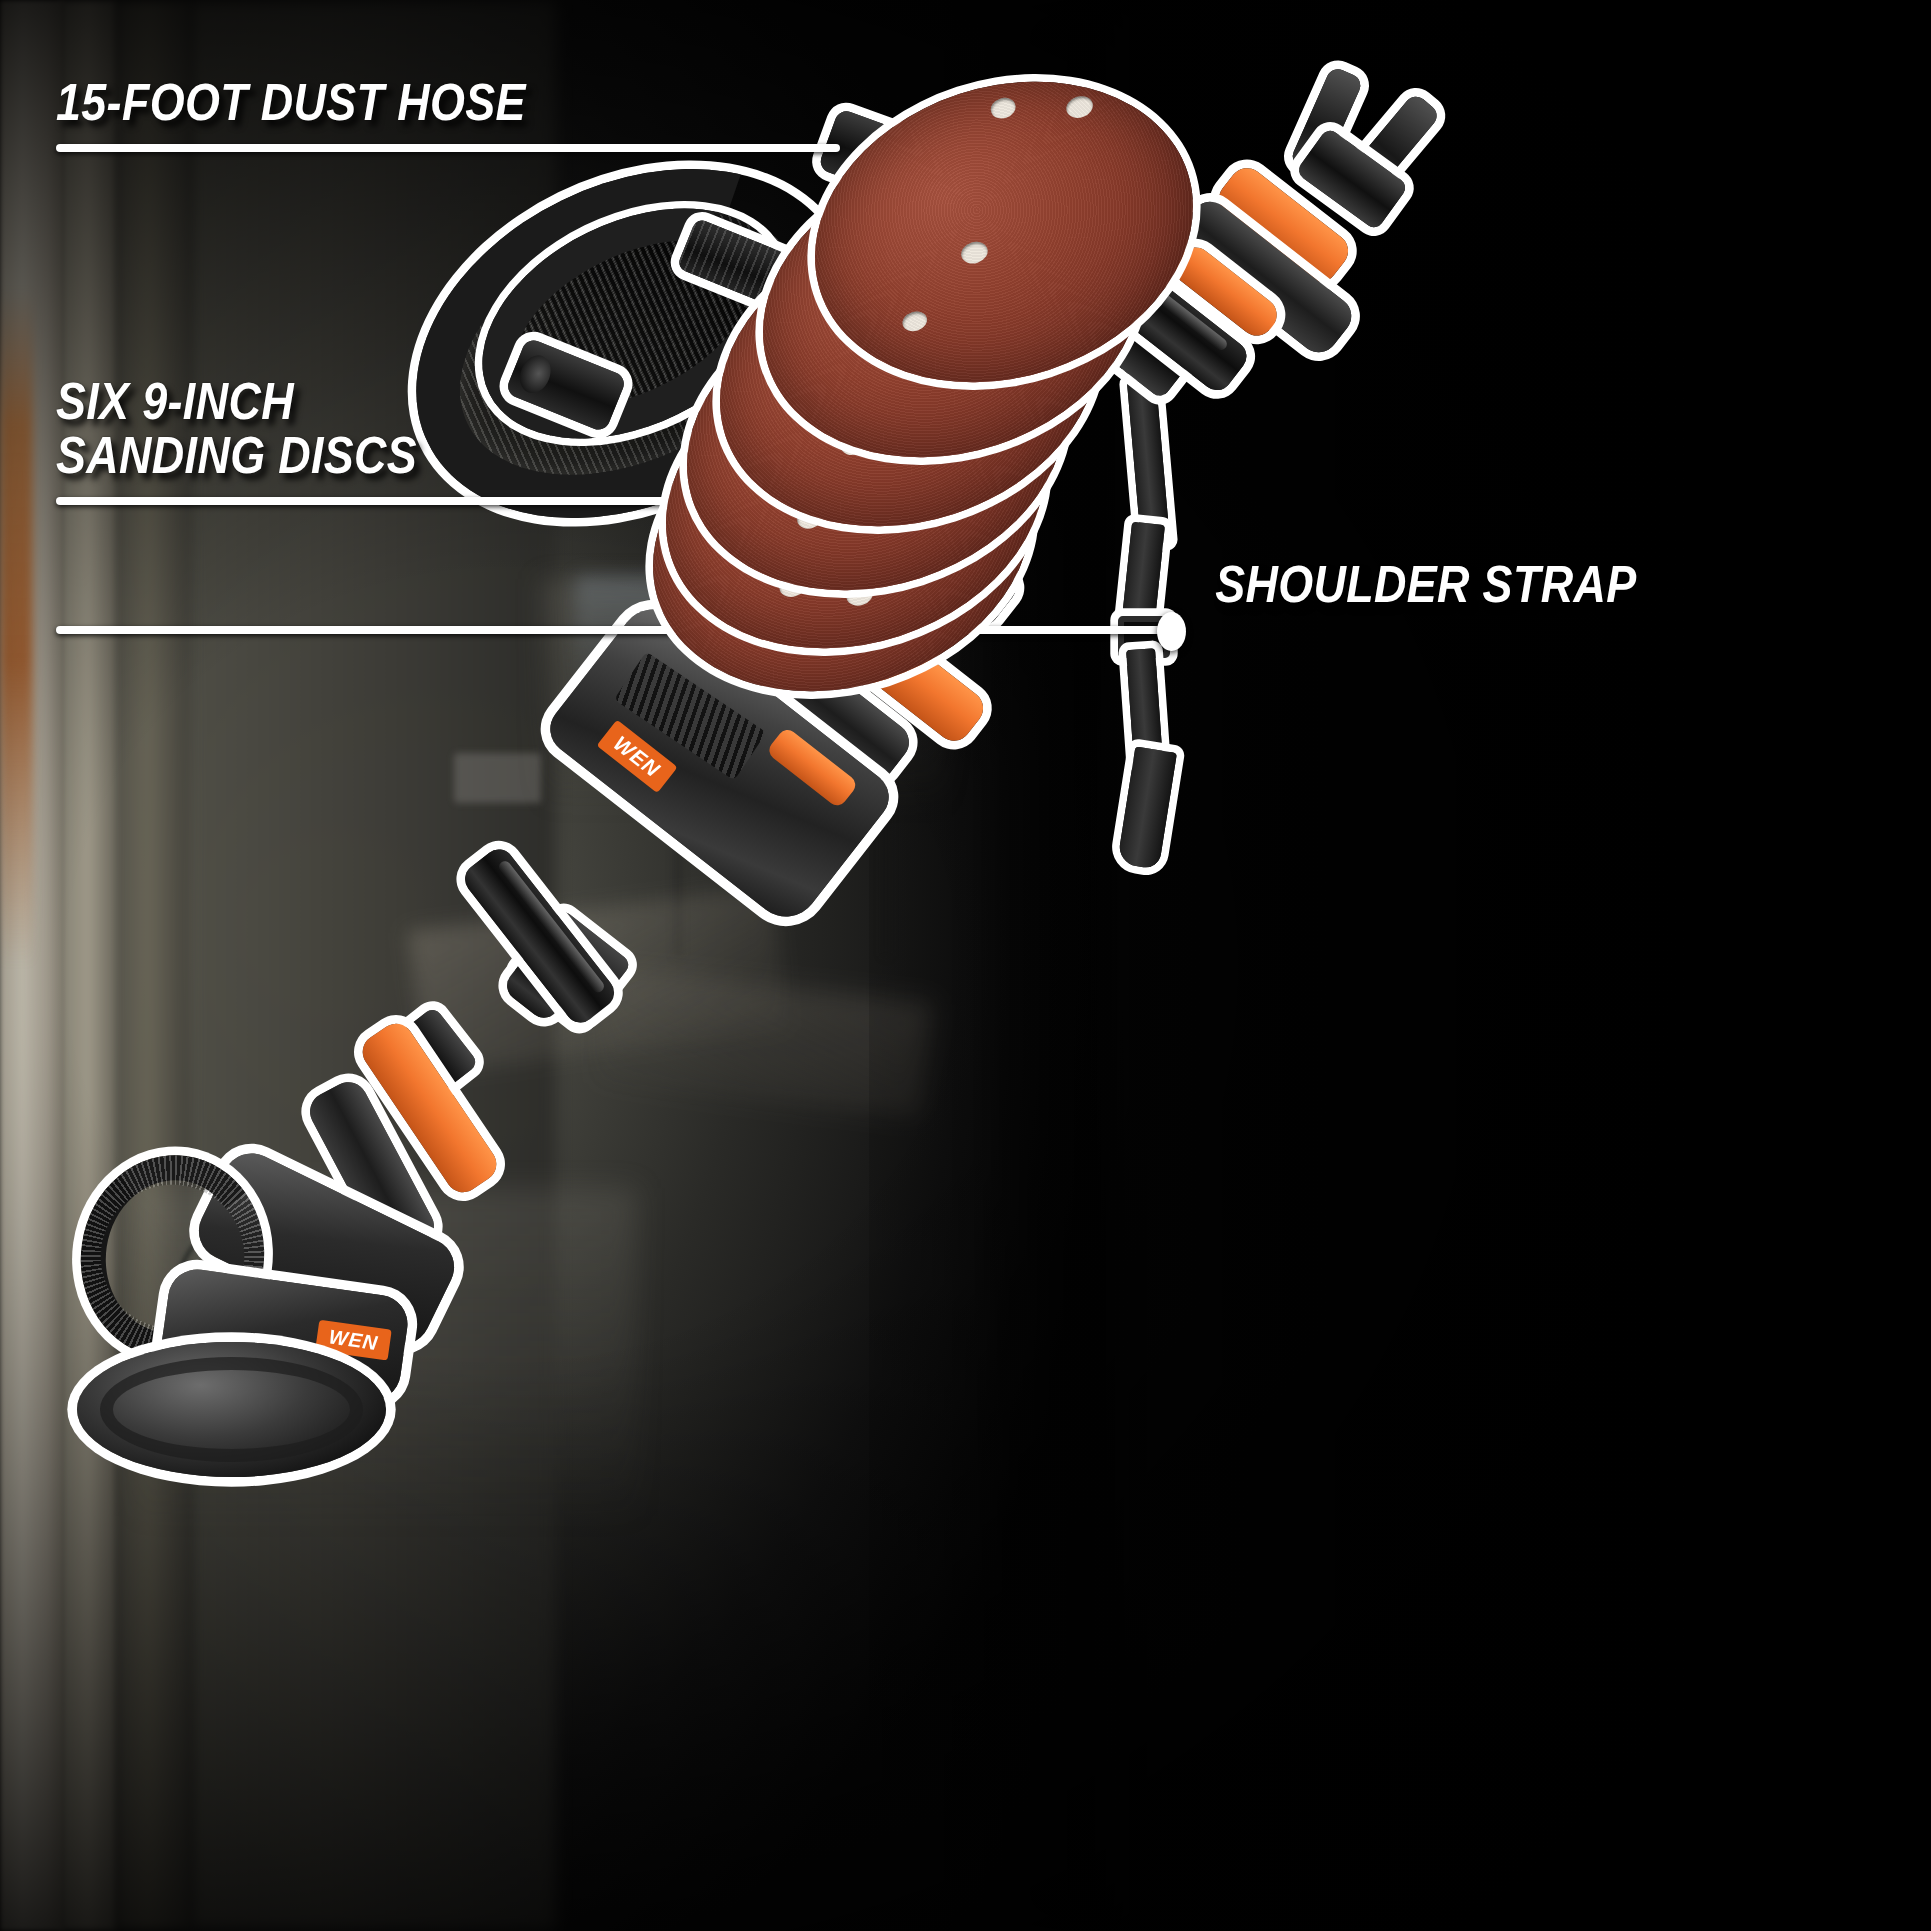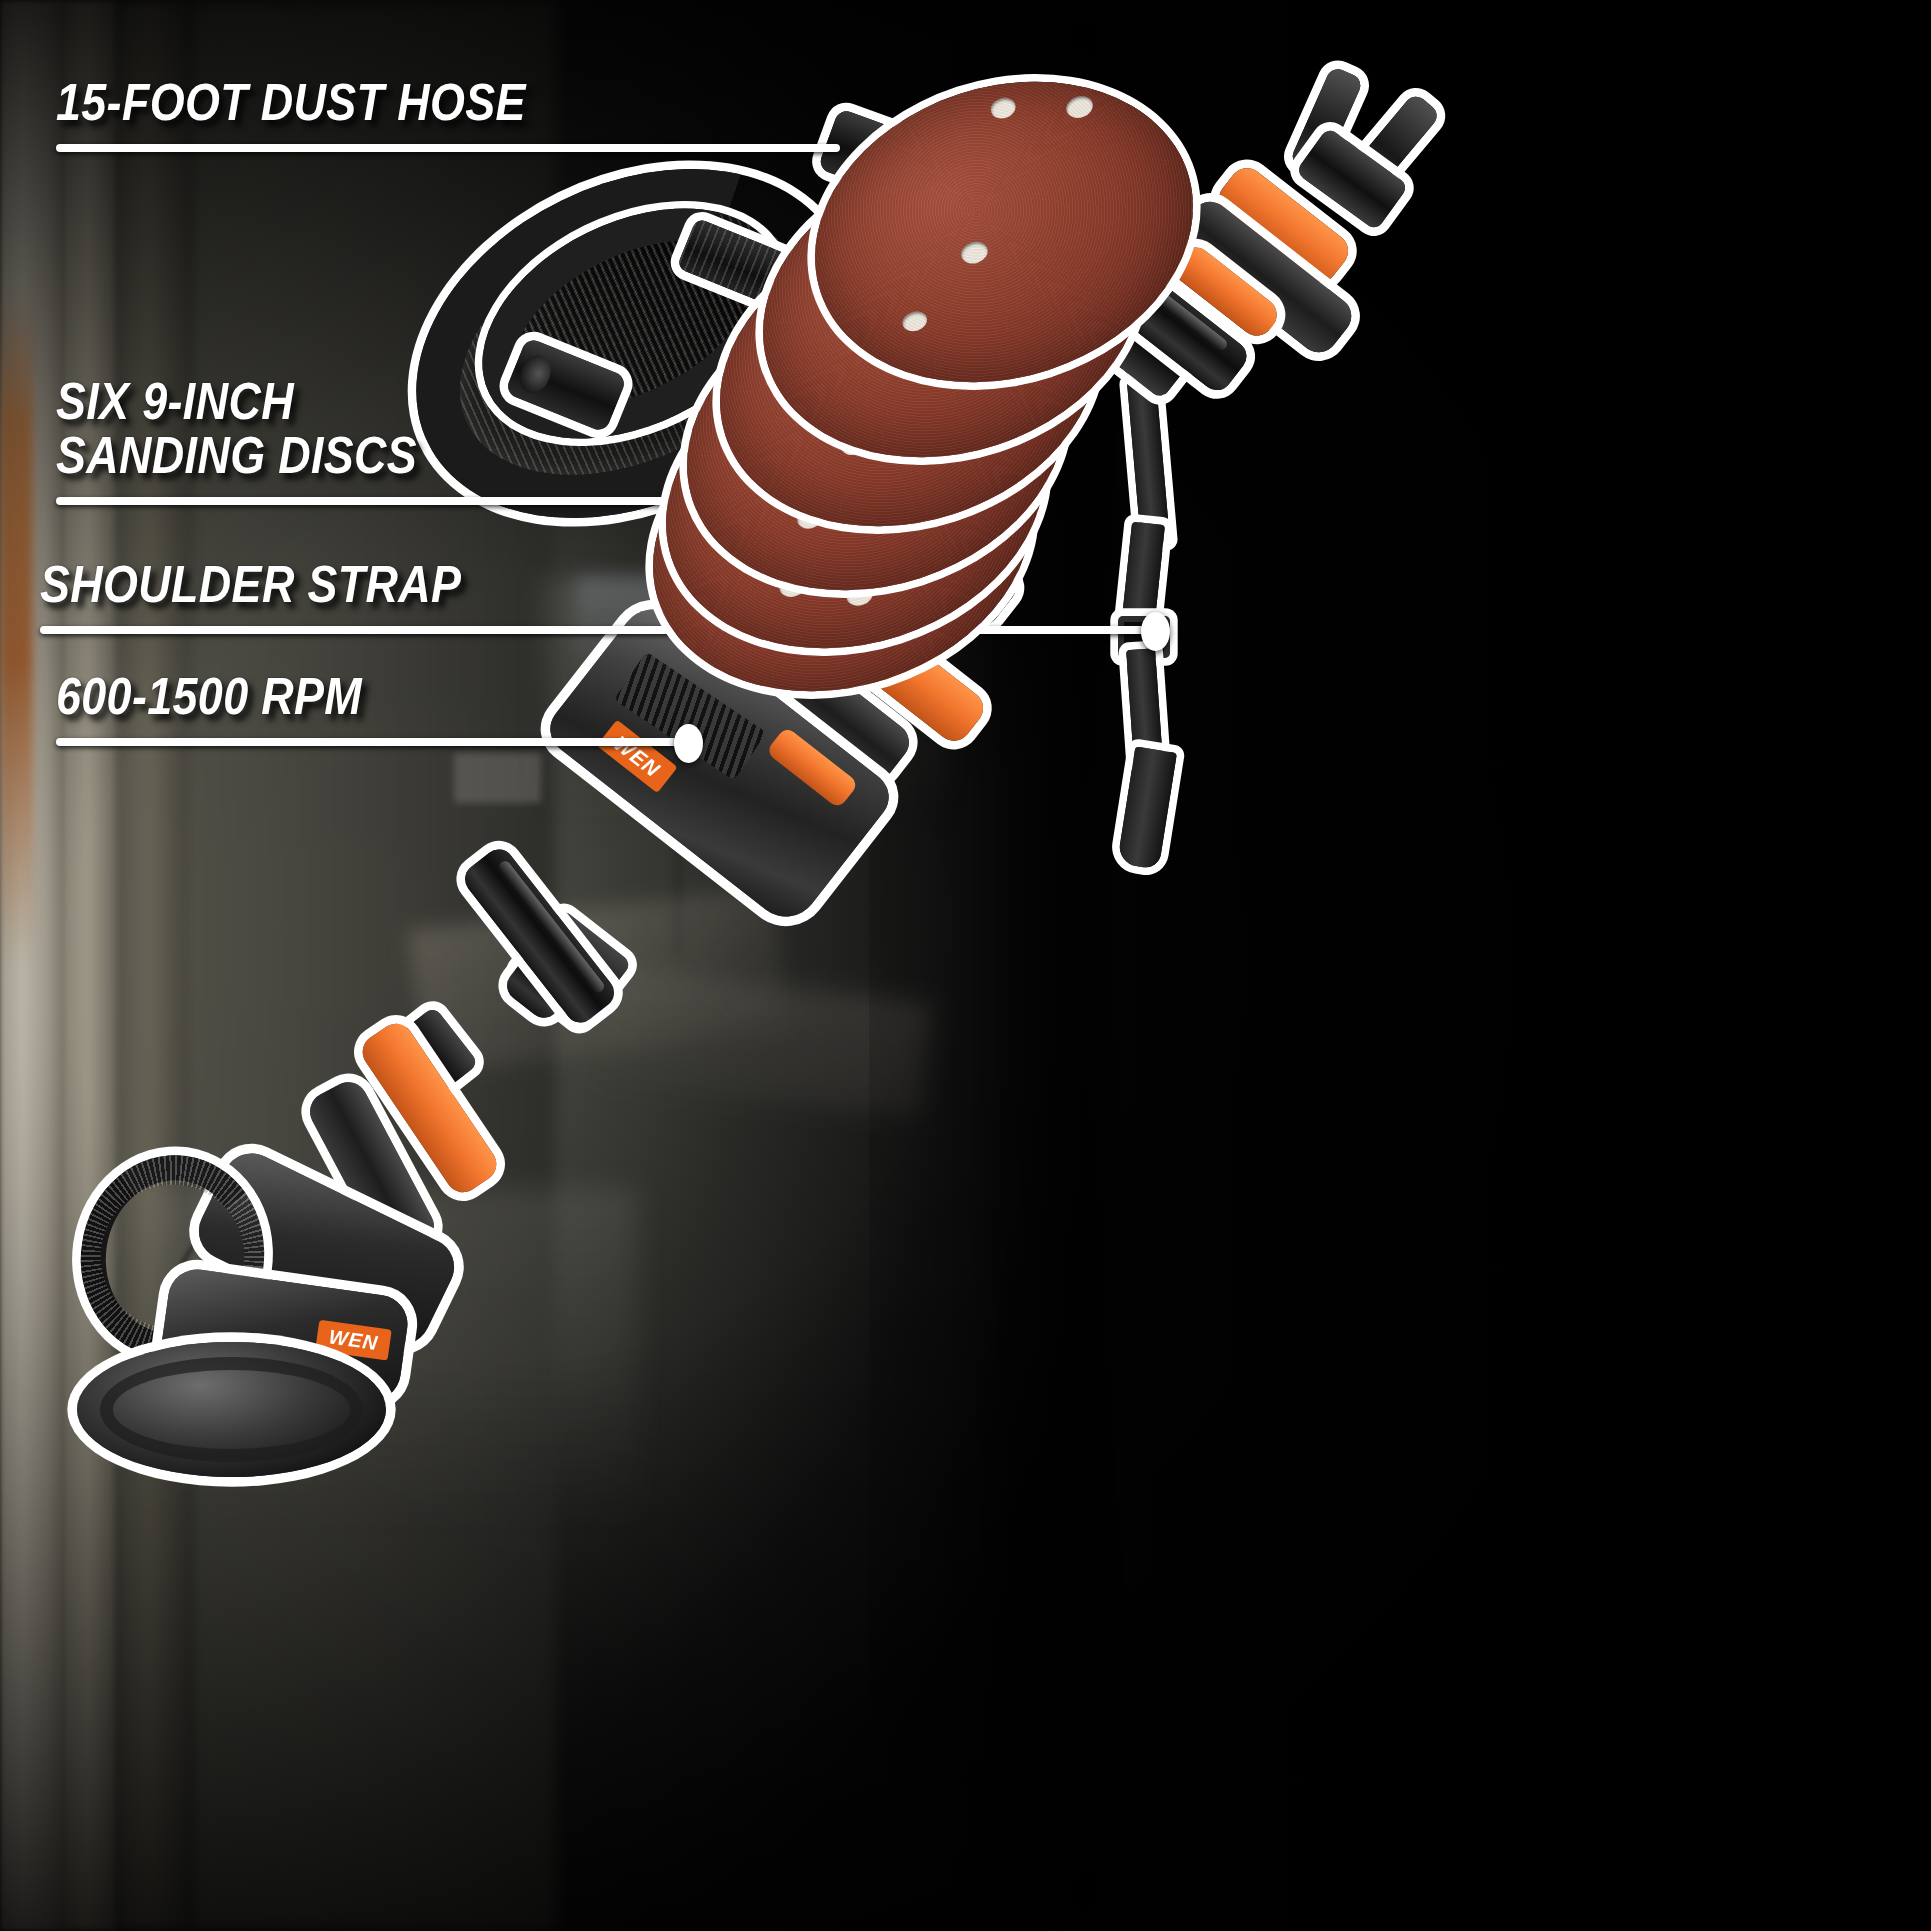--- a/index.html
+++ b/index.html
@@ -311,29 +311,24 @@
     <div class="co-dot" style="left:778px; top:147px;"></div>
   </div>
 
   <div class="callout" style="left:56px; top:375px; width:1796px;">
     <div class="co-text">SIX 9-INCH
 SANDING DISCS</div>
     <div class="co-rule" style="margin-top:13.5px; width:693px;"></div>
     <div class="co-dot" style="left:686px; top:143px;"></div>
   </div>
 
-  <div class="callout" style="left:40px; top:558px; width:1796px;">
+  <div class="callout" style="left:56px; top:558px; width:1796px;text-align:right;">
     <div class="co-text">SHOULDER STRAP</div>
     <div class="co-rule" style="margin-top:13.5px; width:1108px;"></div>
     <div class="co-dot" style="left:1101px; top:54px;"></div>
   </div>
 
-  <div class="callout" style="left:56px; top:670px; width:1796px;">
-    <div class="co-text">600-1500 RPM</div>
-    <div class="co-rule" style="margin-top:13.5px; width:626px;"></div>
-    <div class="co-dot" style="left:618px; top:54px;"></div>
-  </div>
 
 
 
 
 </div>
 
 
 </body></html>

